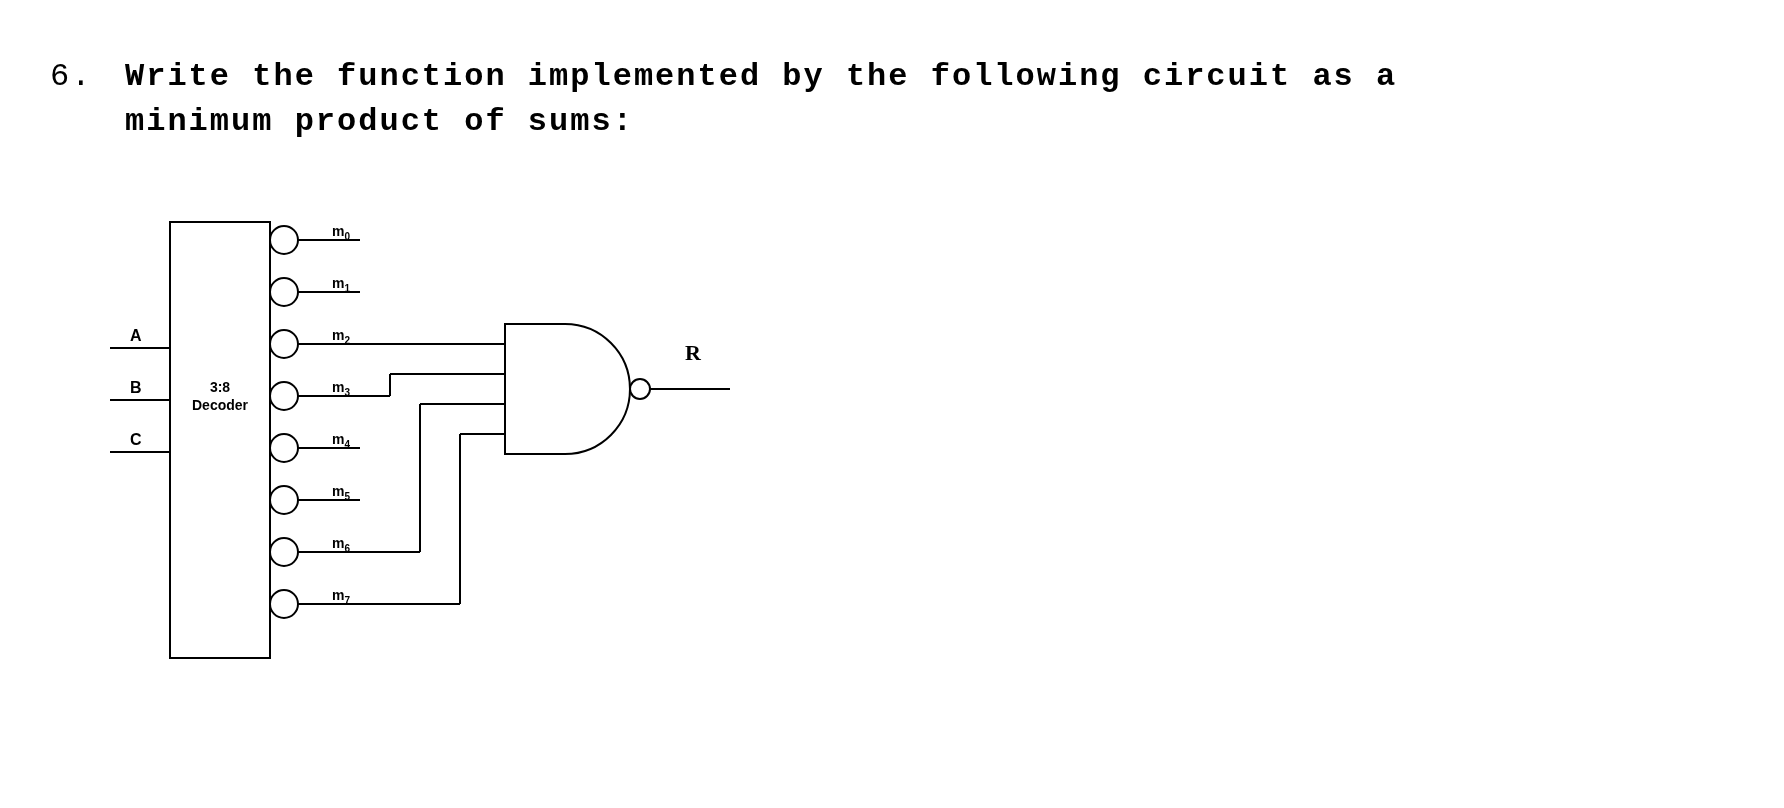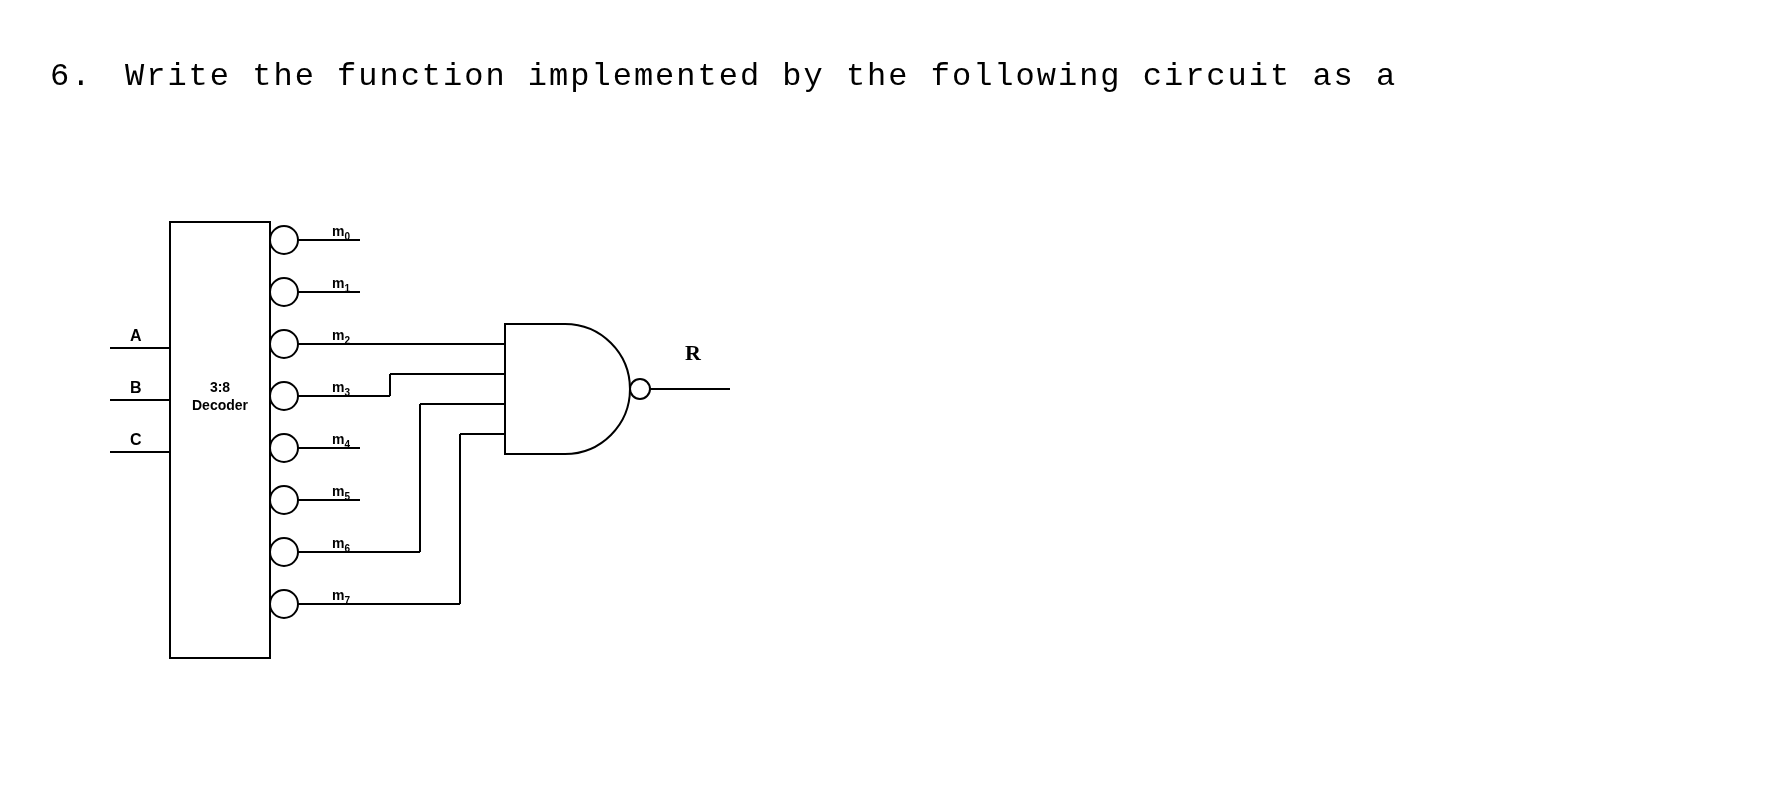--- a/index.html
+++ b/index.html
@@ -19,20 +19,21 @@
       line-height: 1.4;
     }
     .q-num {
       display: inline-block;
       width: 75px;
       vertical-align: top;
     }
     .q-text {
       display: inline-block;
       width: 1650px;
+      font-weight: bold;
     }
     .diagram-container {
       position: absolute;
       top: 200px;
       left: 110px;
       width: 650px;
       height: 480px;
     }
     .diagram-container svg { width: 100%; height: 100%; }
     .in-label {
@@ -56,21 +57,21 @@
     .out-label {
       font-family: 'Times New Roman', serif;
       font-size: 22px;
       font-weight: bold;
     }
   </style>
 </head>
 <body>
 
 <div class="question">
-  <span class="q-num">6.</span><span class="q-text"><span>Write the function implemented by the following circuit as a</span><br></span>
+  <span class="q-num">6.</span><span class="q-text"><span>Write the function implemented by the following circuit as a</span><br><span>minimum product of sums:</span></span>
 </div>
 
 <div class="diagram-container">
   <svg viewBox="0 0 650 480">
 
     <rect x="60" y="22" width="100" height="436" fill="white" stroke="black" stroke-width="2"></rect>
 
     <text x="110" y="192" class="decoder-label" text-anchor="middle">3:8</text>
     <text x="110" y="210" class="decoder-label" text-anchor="middle">Decoder</text>
 

